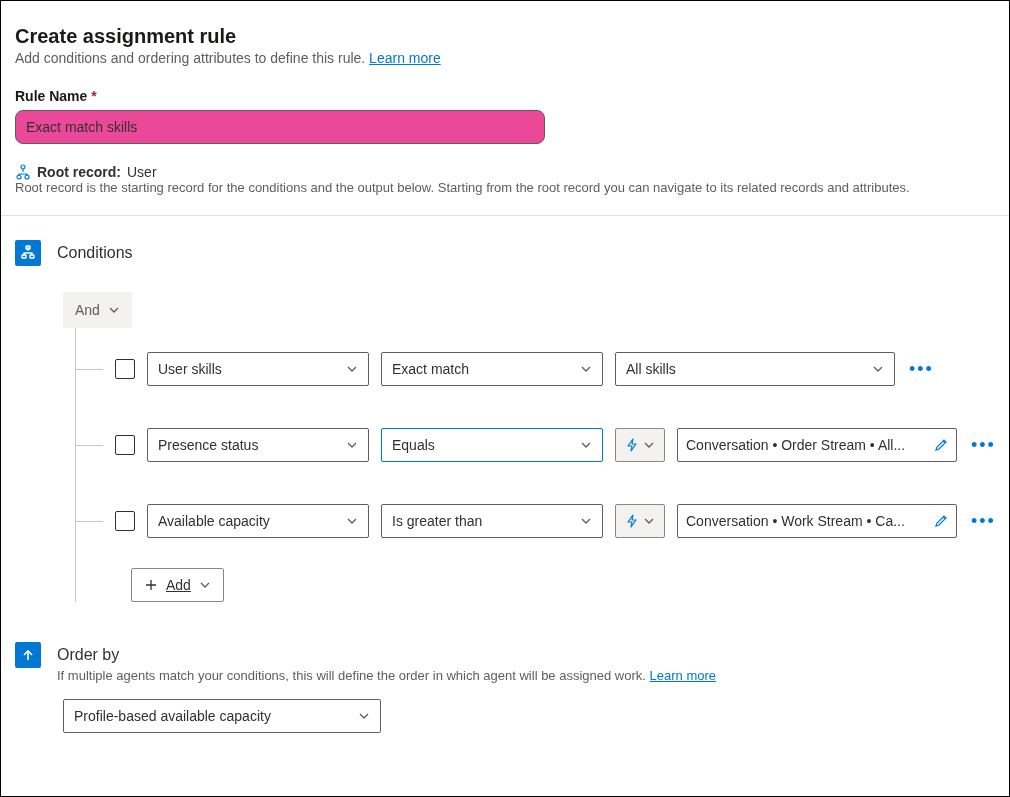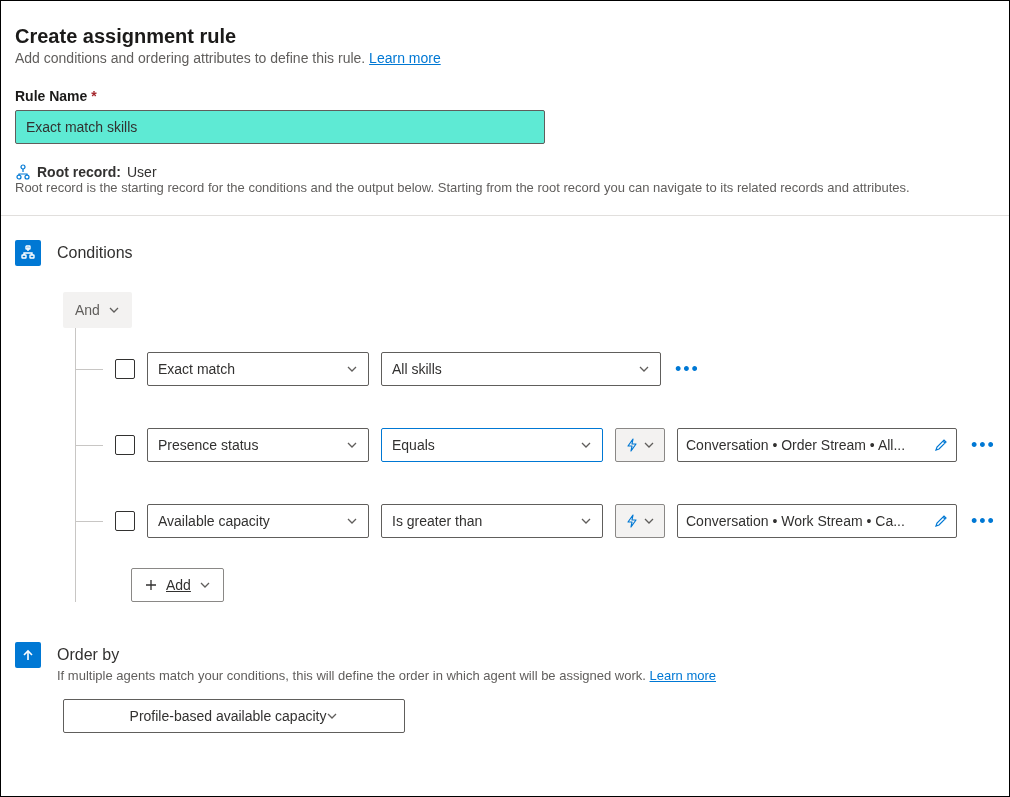--- a/index.html
+++ b/index.html
@@ -37,25 +37,25 @@
     font-size: 14px;
     font-weight: 600;
     color: #1b1a19;
     margin-bottom: 6px;
   }
   .req { color: #a4262c; }
   .input {
     width: 530px;
     height: 34px;
     border: 1px solid #605e5c;
-    border-radius: 2px;
+    border-radius: 8px;
     padding: 0 10px;
     font-size: 14px;
     color: #323130;
-    background: #5eead4;
+    background: #ec4899;
     font-family: inherit;
   }
   .root-row {
     margin-top: 20px;
     display: flex;
     align-items: center;
     gap: 6px;
     font-size: 14px;
   }
   .root-row .rlabel { font-weight: 700; }
@@ -285,20 +285,26 @@
           <path d="M2 4l4 4 4-4" fill="none" stroke="#605e5c" stroke-width="1.3"></path>
         </svg>
     </div>
 
     <div class="tree">
       <div class="branch">
 
         <div class="row">
           <div class="chk"></div>
           <div class="dd w220">
+            <span>User skills</span>
+            <svg class="chev" viewBox="0 0 12 12">
+                <path d="M2 4l4 4 4-4" fill="none" stroke="#605e5c" stroke-width="1.3"></path>
+              </svg>
+          </div>
+          <div class="dd w220">
             <span>Exact match</span>
             <svg class="chev" viewBox="0 0 12 12">
                 <path d="M2 4l4 4 4-4" fill="none" stroke="#605e5c" stroke-width="1.3"></path>
               </svg>
           </div>
           <div class="dd w280">
             <span>All skills</span>
             <svg class="chev" viewBox="0 0 12 12">
                 <path d="M2 4l4 4 4-4" fill="none" stroke="#605e5c" stroke-width="1.3"></path>
               </svg>
@@ -392,21 +398,21 @@
           <path d="M7 12V3"></path>
             <path d="M3 7l4-4 4 4"></path>
         </svg>
       </div>
       <div class="section-title">Order by</div>
     </div>
     <div class="order-desc" style="padding-left:42px;">
       <span>If multiple agents match your conditions, this will define the order in which agent will be assigned work. </span><a class="link">Learn more</a>
     </div>
     <div class="order-dd-wrap">
-      <div class="dd" style="width:342px;justify-content:center;">
+      <div class="dd" style="width:318px;">
         <span>Profile-based available capacity</span>
         <svg class="chev" viewBox="0 0 12 12">
             <path d="M2 4l4 4 4-4" fill="none" stroke="#605e5c" stroke-width="1.3"></path>
           </svg>
       </div>
     </div>
   </div>
 
 </div>
 

